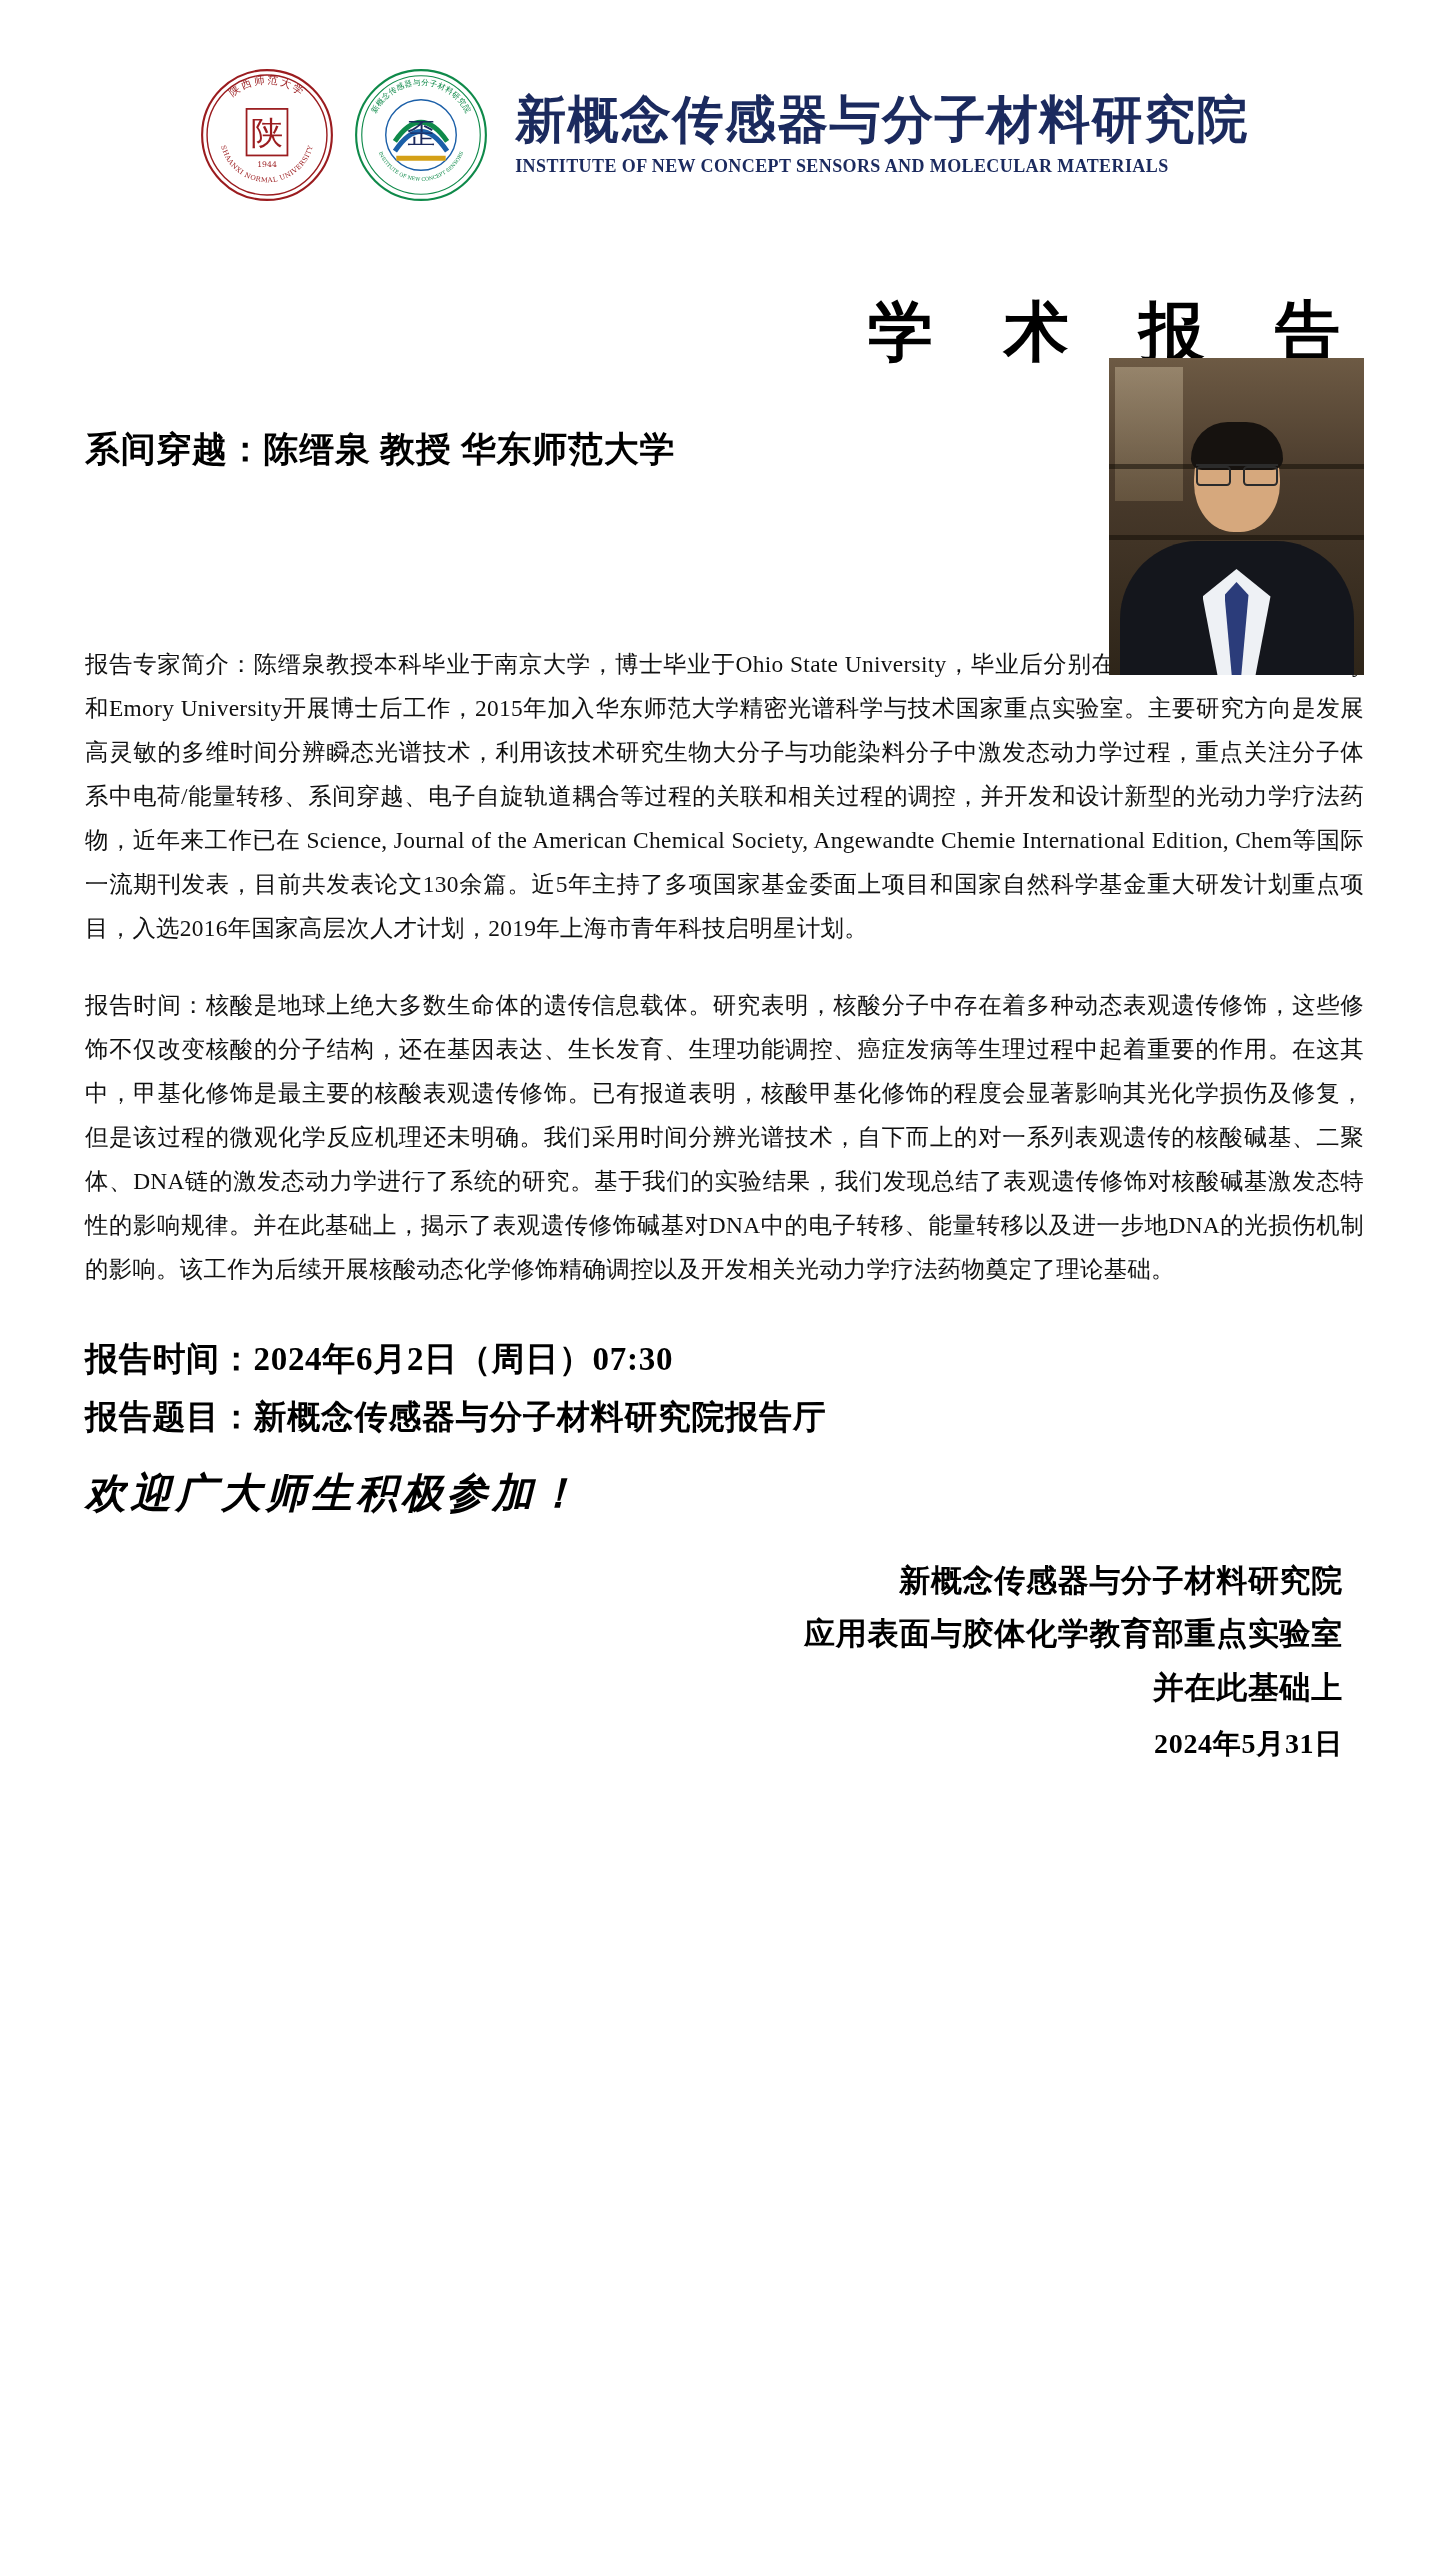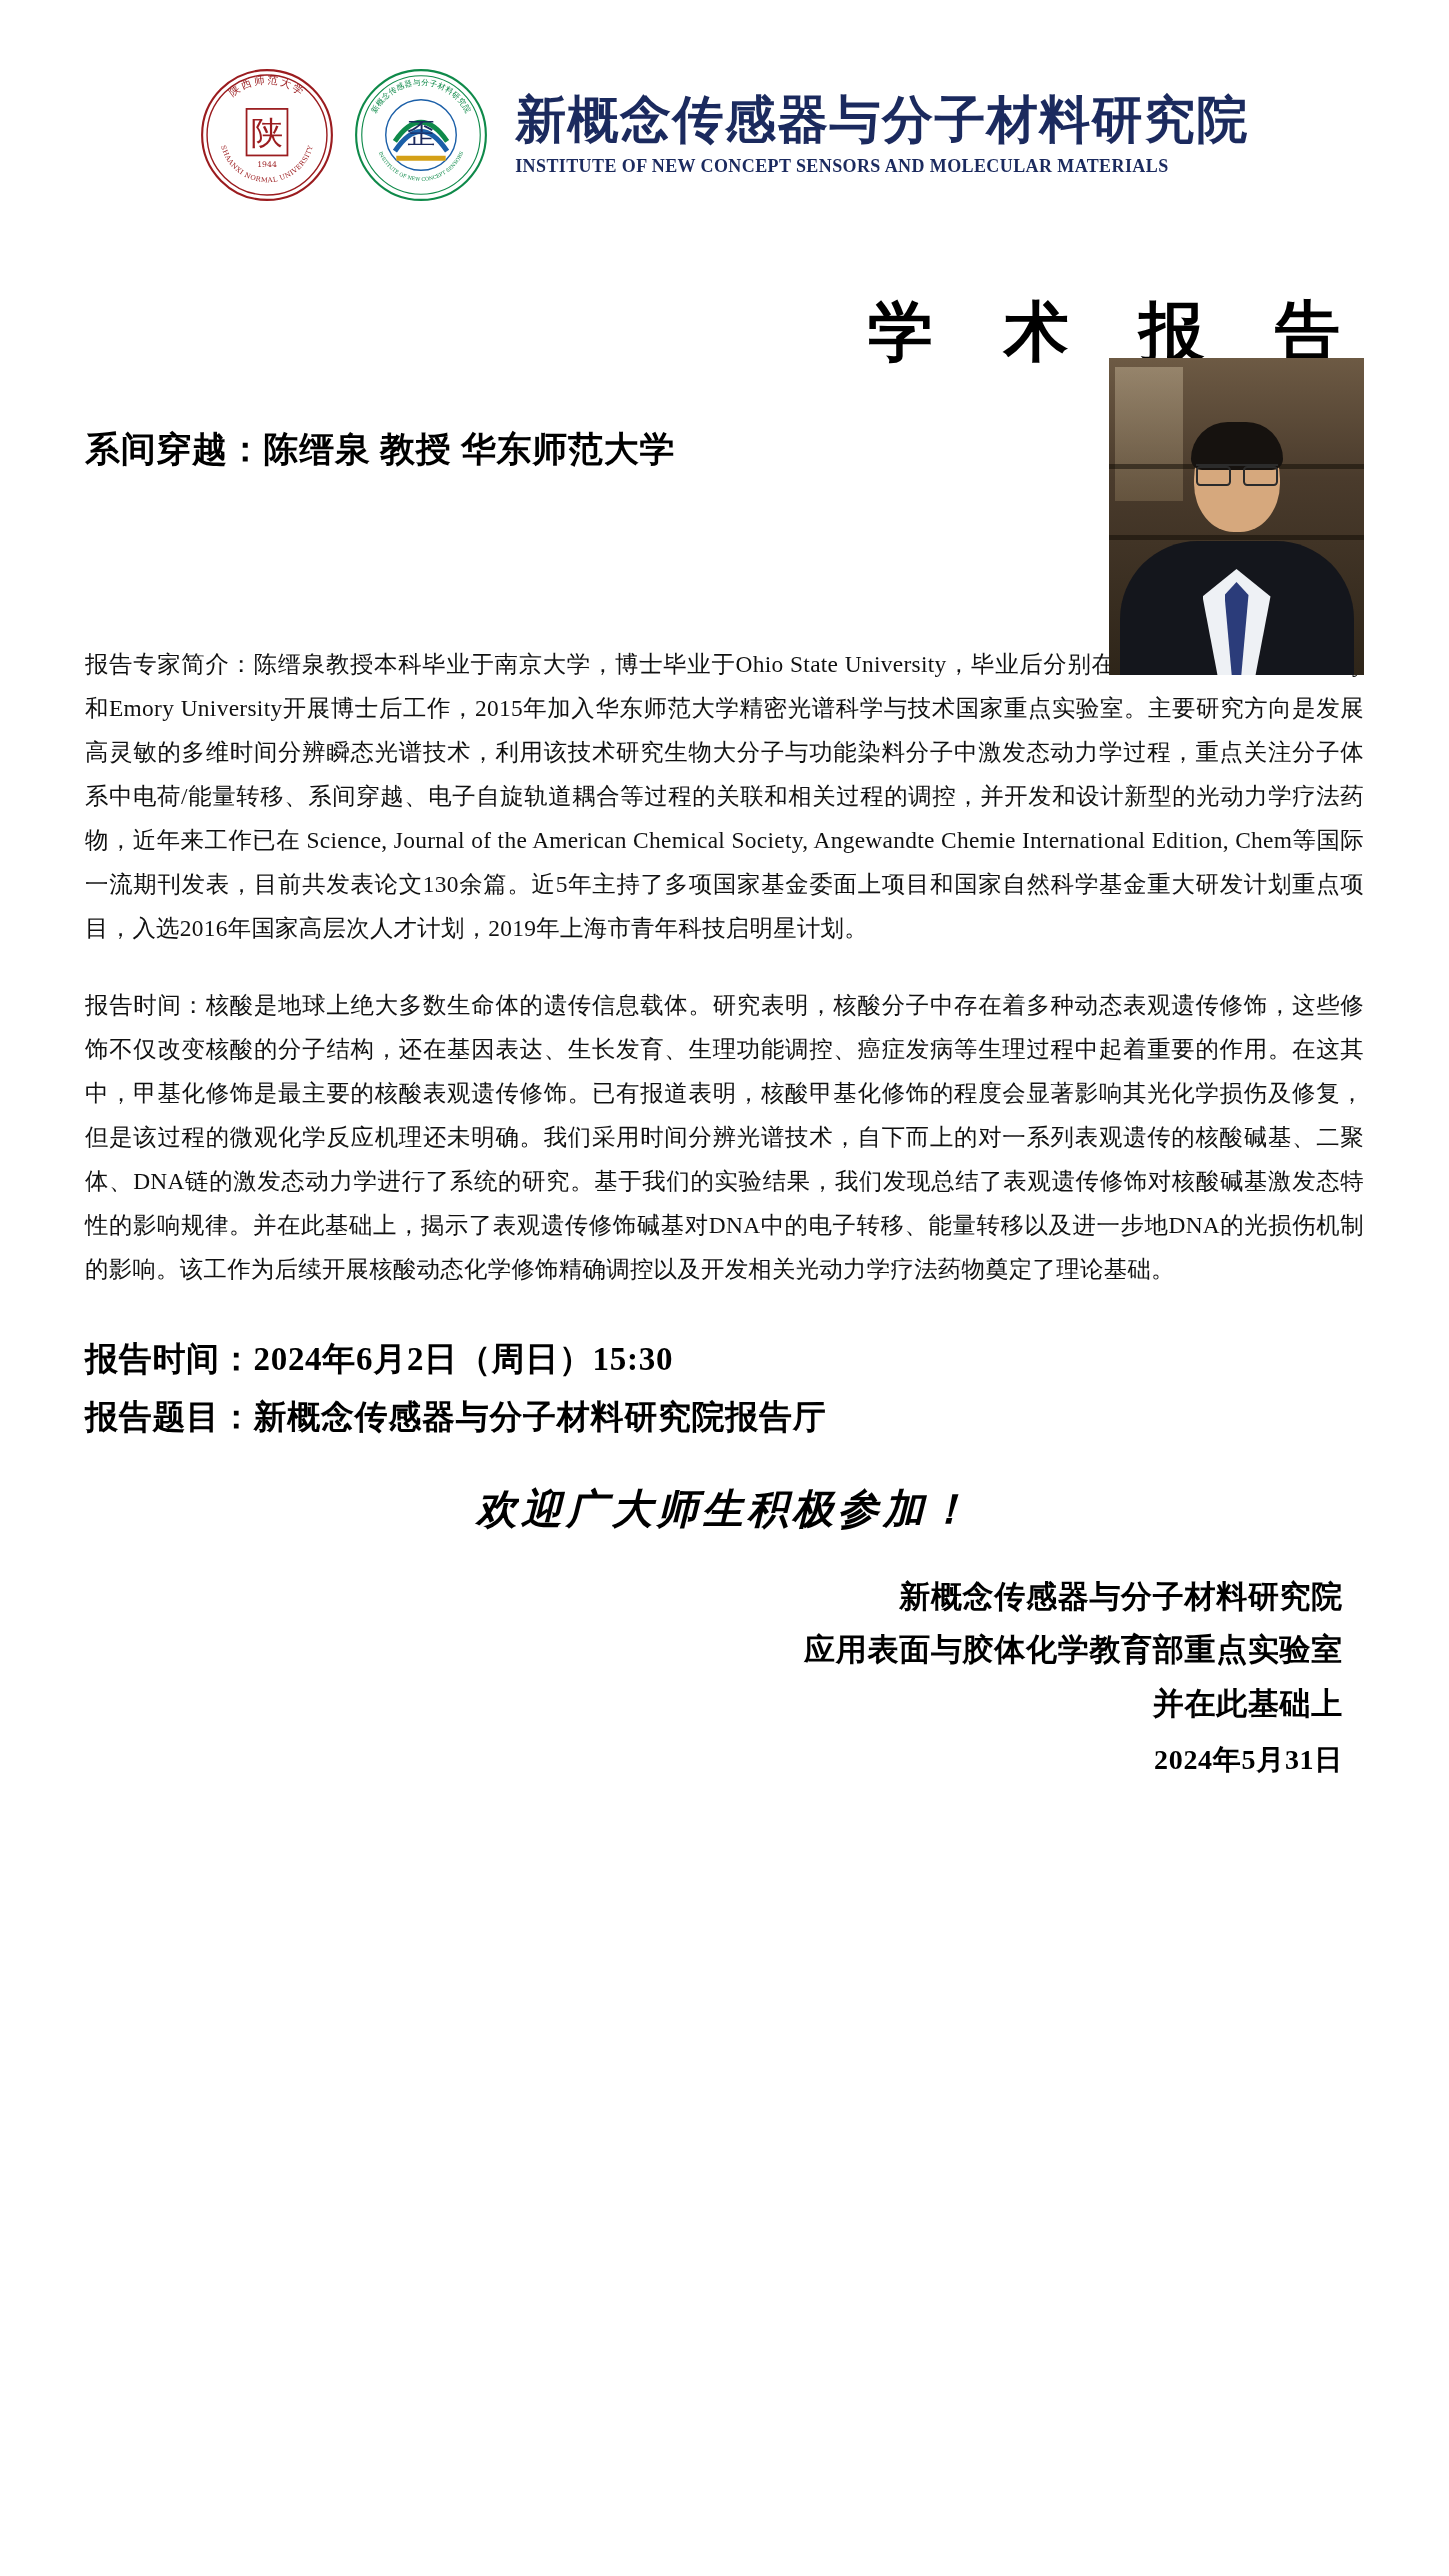--- a/index.html
+++ b/index.html
@@ -208,26 +208,26 @@
     font-size: 33px;
     font-weight: bold;
     line-height: 1.62;
     letter-spacing: 0.7px;
     margin-top: 4.2px;
   }
   .tp-block { margin-top: 42px; }
 
   
   .welcome {
-    text-align: center;
+    text-align: left;
     font-size: 41px;
     font-weight: bold;
     font-style: italic;
     letter-spacing: 4.2px;
-    margin-top: 38px;
+    margin-top: 22px;
     font-family: "DejaVu Serif", "Liberation Serif", serif;
   }
 
   
   .sign {
     margin-top: 33px;
     text-align: right;
     padding-right: 21px;
   }
   .sign div {
@@ -319,21 +319,21 @@
   <div class="para bio">
     <span>报告专家简介：</span><span>陈缙泉教授本科毕业于南京大学，博士毕业于Ohio State University，毕业后分别在Montana State University 和Emory University开展博士后工作，2015年加入华东师范大学精密光谱科学与技术国家重点实验室。主要研究方向是发展高灵敏的多维时间分辨瞬态光谱技术，利用该技术研究生物大分子与功能染料分子中激发态动力学过程，重点关注分子体系中电荷/能量转移、系间穿越、电子自旋轨道耦合等过程的关联和相关过程的调控，并开发和设计新型的光动力学疗法药物，近年来工作已在 Science, Journal of the American Chemical Society, Angewandte Chemie International Edition, Chem等国际一流期刊发表，目前共发表论文130余篇。近5年主持了多项国家基金委面上项目和国家自然科学基金重大研发计划重点项目，入选2016年国家高层次人才计划，2019年上海市青年科技启明星计划。</span>
   </div>
 
   <div class="para abs">
     <span>报告时间：</span><span>核酸是地球上绝大多数生命体的遗传信息载体。研究表明，核酸分子中存在着多种动态表观遗传修饰，这些修饰不仅改变核酸的分子结构，还在基因表达、生长发育、生理功能调控、癌症发病等生理过程中起着重要的作用。在这其中，甲基化修饰是最主要的核酸表观遗传修饰。已有报道表明，核酸甲基化修饰的程度会显著影响其光化学损伤及修复，但是该过程的微观化学反应机理还未明确。我们采用时间分辨光谱技术，自下而上的对一系列表观遗传的核酸碱基、二聚体、DNA链的激发态动力学进行了系统的研究。基于我们的实验结果，我们发现总结了表观遗传修饰对核酸碱基激发态特性的影响规律。并在此基础上，揭示了表观遗传修饰碱基对DNA中的电子转移、能量转移以及进一步地DNA的光损伤机制的影响。该工作为后续开展核酸动态化学修饰精确调控以及开发相关光动力学疗法药物奠定了理论基础。</span>
   </div>
 
   <div class="tp-block">
     <div class="tp">
-      <span>报告时间：</span><span>2024年6月2日（周日）15:30</span>
+      <span>报告时间：</span><span>2024年6月2日（周日）07:30</span>
     </div>
     <div class="tp">
       <span>报告题目：</span><span>新概念传感器与分子材料研究院报告厅</span>
     </div>
   </div>
 
   <div class="welcome">欢迎广大师生积极参加！</div>
 
   <div class="sign">
     <div>新概念传感器与分子材料研究院</div>

